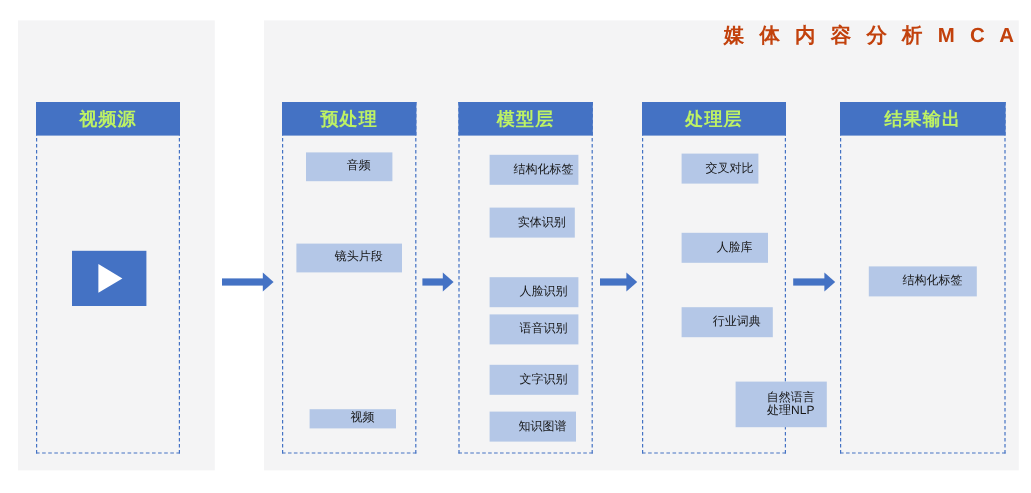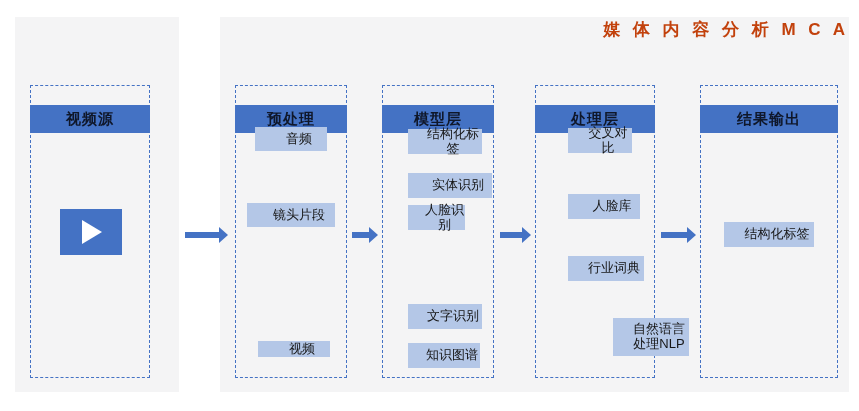--- a/index.html
+++ b/index.html
@@ -54,64 +54,63 @@
     box-sizing: border-box;
     background: transparent;
   }
   .col-header {
     position: absolute;
     left: -1px;
     top: -1px;
     right: -1px;
     height: 28px;
     background: #4472c4;
-    color: #0f172a;
+    color: #bef264;
     font-size: 15px;
     font-weight: 700;
     letter-spacing: 1px;
     display: flex;
     align-items: center;
     justify-content: center;
     box-sizing: border-box;
-    margin-top: 20px;
   }
 
   
   #column-source  { left: 30px;  width: 120px; }
   #column-pre     { left: 235px; width: 112px; }
   #column-model   { left: 382px; width: 112px; }
   #column-process { left: 535px; width: 120px; }
   #column-output  { left: 700px; width: 138px; }
 
   
   .chip {
     position: absolute;
     background: #b4c7e7;
     color: #161616;
-    font-size: 13px;
+    font-size: 10px;
     display: flex;
     align-items: center;
     justify-content: center;
     text-align: center;
     line-height: 1.12;
     box-sizing: border-box;
     white-space: pre-line;
     padding-left: 16px;
   }
 
   
   #chip-audio  { left: 255px; top: 127px; width: 72px; height: 24px; }
   #chip-shot   { left: 247px; top: 203px; width: 88px; height: 24px; }
   #chip-frame  { left: 251px; top: 265px; width: 80px; height: 24px; }
   #chip-video  { left: 258px; top: 341px; width: 72px; height: 16px; }
 
   
   #chip-scene   { left: 408px; top: 129px; width: 74px; height: 25px; }
-  #chip-entity  { left: 408px; top: 173px; width: 84px; height: 25px; }
-  #chip-face    { left: 408px; top: 205px; width: 57px; height: 25px; }
+  #chip-entity  { left: 408px; top: 173px; width: 71px; height: 25px; }
+  #chip-face    { left: 408px; top: 231px; width: 74px; height: 25px; }
   #chip-speech  { left: 408px; top: 262px; width: 74px; height: 25px; }
   #chip-ocr     { left: 408px; top: 304px; width: 74px; height: 25px; }
   #chip-kg      { left: 408px; top: 343px; width: 72px; height: 25px; }
 
   
   #chip-cross   { left: 568px; top: 128px; width: 64px; height: 25px; }
   #chip-facedb  { left: 568px; top: 194px; width: 72px; height: 25px; }
   #chip-lexicon { left: 568px; top: 256px; width: 76px; height: 25px; }
   #chip-nlp     { left: 568px; top: 318px; width: 76px; height: 38px; margin-left: 45px; }
 
@@ -202,20 +201,21 @@
     <div class="shaft"></div>
     <div class="head"></div>
   </div>
 
   <div class="column" id="column-model">
     <div class="col-header">模型层</div>
   </div>
   <div class="chip" id="chip-scene">结构化标签</div>
   <div class="chip" id="chip-entity">实体识别</div>
   <div class="chip" id="chip-face">人脸识别</div>
+  <div class="chip" id="chip-speech">语音识别</div>
   <div class="chip" id="chip-ocr">文字识别</div>
   <div class="chip" id="chip-kg">知识图谱</div>
 
   <div class="arrow" id="arrow-3">
     <div class="shaft"></div>
     <div class="head"></div>
   </div>
 
   <div class="column" id="column-process">
     <div class="col-header">处理层</div>

